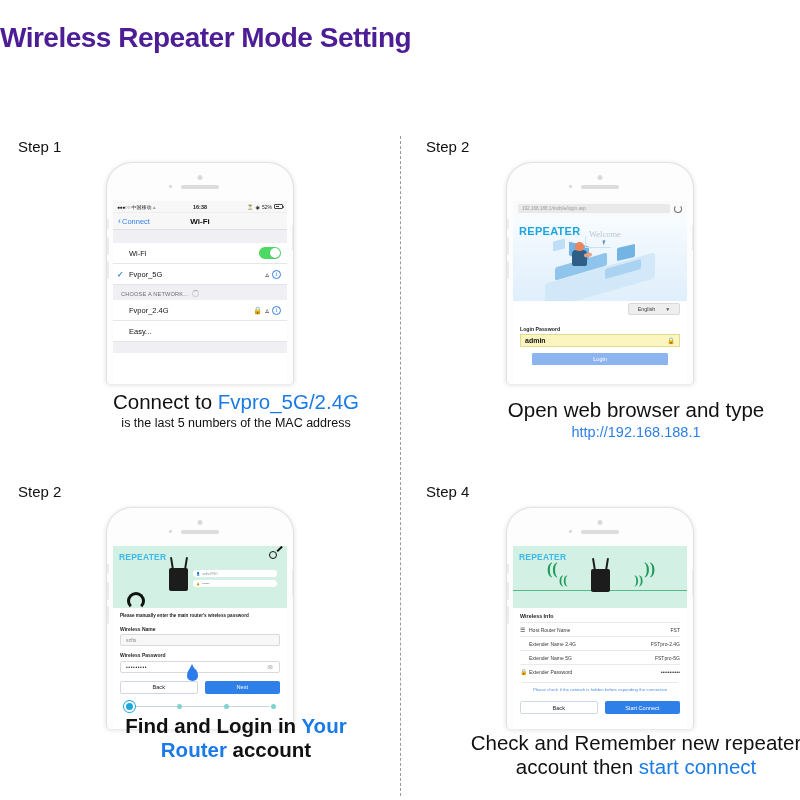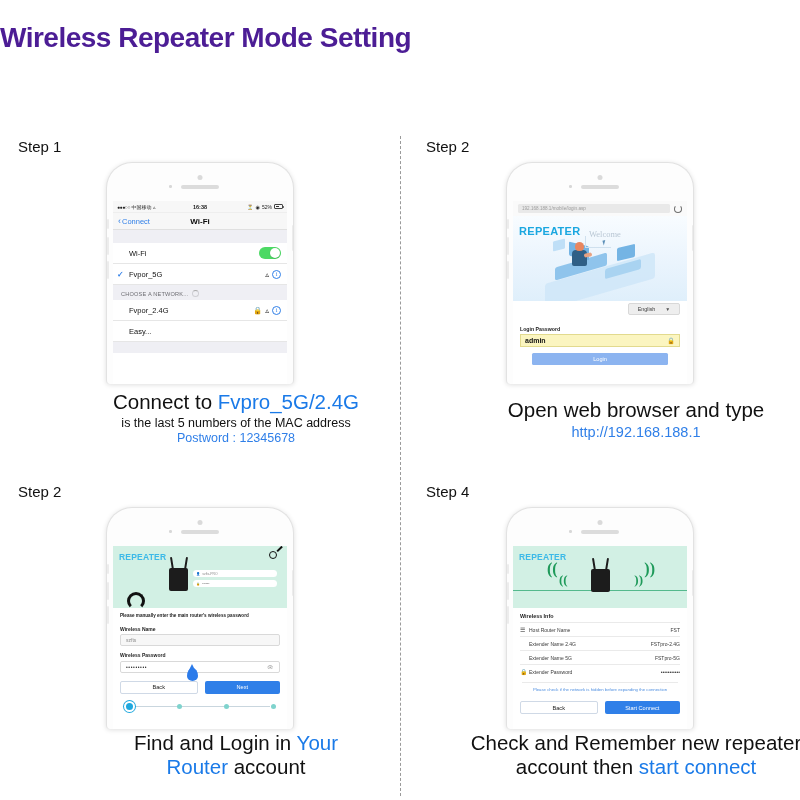--- a/index.html
+++ b/index.html
@@ -396,21 +396,21 @@
   }
   .cap-main {
     font-size: 20.5px; color: #111; line-height: 1.18;
   }
   .cap-main .hl { color: #1a7ae8; }
   .cap-sub { font-size: 12.5px; color: #111; margin-top: 2px; }
   .cap-sub2 { font-size: 12.5px; color: #2f7fe8; margin-top: 1px; }
   .cap-link { font-size: 14.5px; color: #2f7fe8; margin-top: 2px; }
   .cell-1 .cap { top: 262px; }
   .cell-2 .cap { top: 270px; }
-  .cell-3 .cap { top: 258px; }
+  .cell-3 .cap { top: 241px; font-weight: bold; }
   .cell-4 .cap { top: 258px; }
 </style>
 </head>
 <body>
 
 <div>
   <div class="page-title">Wireless Repeater Mode Setting</div>
 </div>
 
 <div class="grid">
@@ -491,21 +491,20 @@
         </div>
         <div class="list-foot"></div>
       </div>
     </div>
 
     <div class="cap">
       <div class="cap-main">
         <span>Connect to </span><span class="hl">Fvpro_5G/2.4G</span>
       </div>
       <div class="cap-sub">is the last 5 numbers of the MAC address</div>
-      <div class="cap-sub2">Postword : 12345678</div>
     </div>
   </div>
 
   <div class="cell cell-2">
     <div class="step-label">Step 2</div>
 
     <div class="phone">
       <div class="phone-cam"></div>
       <div class="phone-dot"></div>
       <div class="phone-speaker"></div>

